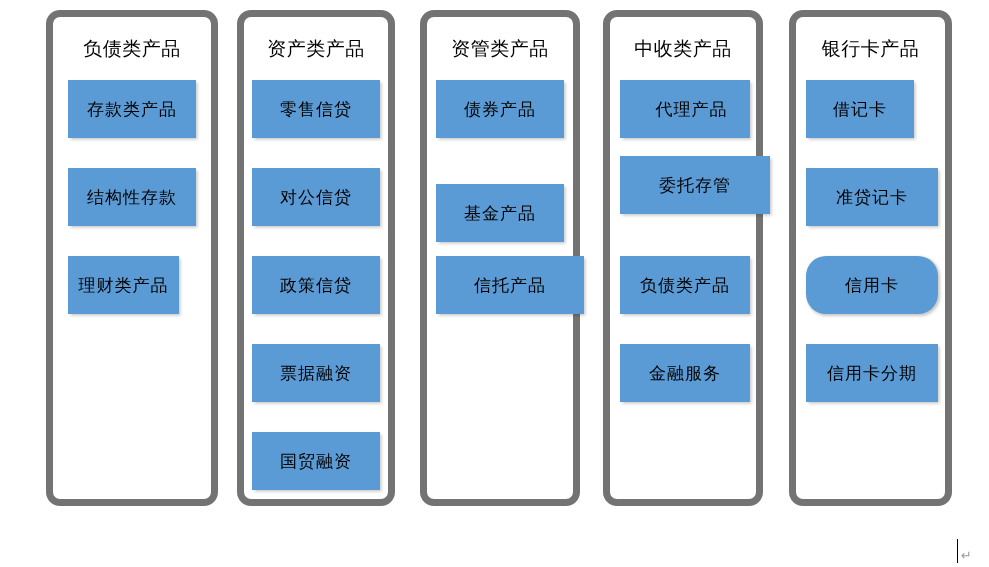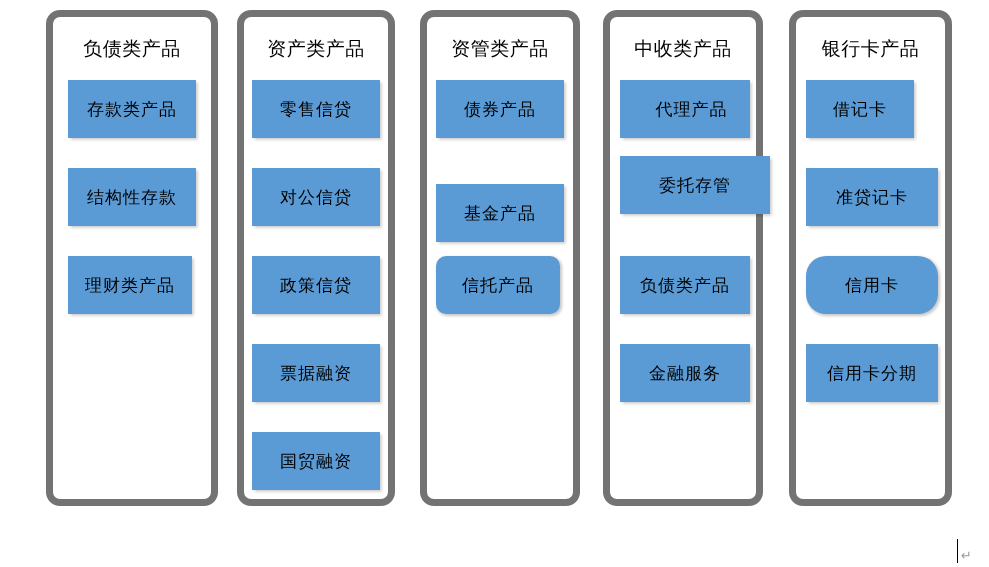--- a/index.html
+++ b/index.html
@@ -99,35 +99,35 @@
 <body>
 
 <div id="diagram-canvas">
 
   <div id="columns-layer">
       <div class="category-card" style="left: 46px; width: 172px;">
         <div class="category-title">负债类产品</div>
       </div>
       <div class="product-box" style="left: 68px; width: 128px; top: 80px;">存款类产品</div>
       <div class="product-box" style="left: 68px; width: 128px; top: 168px;">结构性存款</div>
-      <div class="product-box" style="left: 68px; width: 124px; top: 256px;">理财类产品</div>
+      <div class="product-box" style="left: 68px; width: 111px; top: 256px;">理财类产品</div>
       <div class="category-card" style="left: 237px; width: 158px;">
         <div class="category-title">资产类产品</div>
       </div>
       <div class="product-box" style="left: 252px; width: 128px; top: 80px;">零售信贷</div>
       <div class="product-box" style="left: 252px; width: 128px; top: 168px;">对公信贷</div>
       <div class="product-box" style="left: 252px; width: 128px; top: 256px;">政策信贷</div>
       <div class="product-box" style="left: 252px; width: 128px; top: 344px;">票据融资</div>
       <div class="product-box" style="left: 252px; width: 128px; top: 432px;">国贸融资</div>
       <div class="category-card" style="left: 420px; width: 160px;">
         <div class="category-title">资管类产品</div>
       </div>
       <div class="product-box" style="left: 436px; width: 128px; top: 80px;">债券产品</div>
       <div class="product-box" style="left: 436px; width: 128px; top: 168px; margin-top: 16px;">基金产品</div>
-      <div class="product-box" style="left: 436px; width: 124px; top: 256px; border-radius: 10px;">信托产品</div>
+      <div class="product-box" style="left: 436px; width: 148px; top: 256px;">信托产品</div>
       <div class="category-card" style="left: 603px; width: 160px;">
         <div class="category-title">中收类产品</div>
       </div>
       <div class="product-box" style="left: 620px; width: 130px; top: 80px; padding-left: 13px;">代理产品</div>
       <div class="product-box" style="left: 620px; width: 150px; top: 156px;">委托存管</div>
       <div class="product-box" style="left: 620px; width: 130px; top: 256px;">负债类产品</div>
       <div class="product-box" style="left: 620px; width: 130px; top: 344px;">金融服务</div>
       <div class="category-card" style="left: 789px; width: 163px;">
         <div class="category-title">银行卡产品</div>
       </div>

